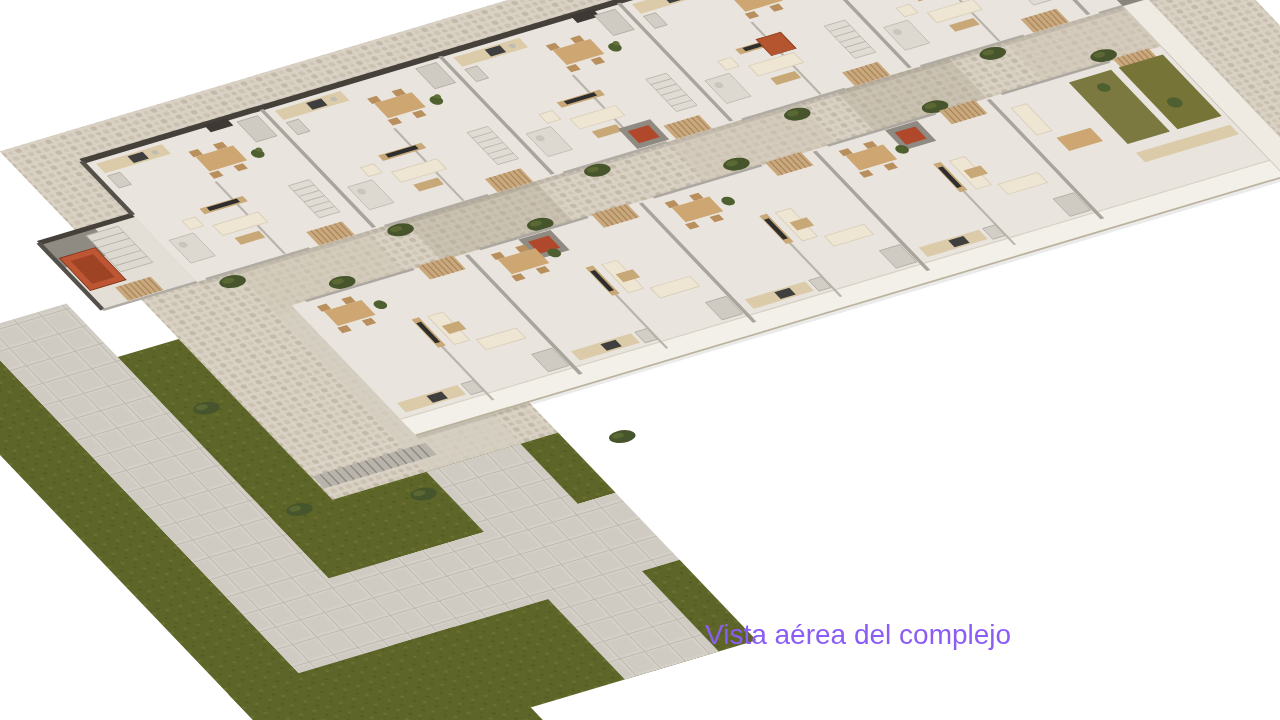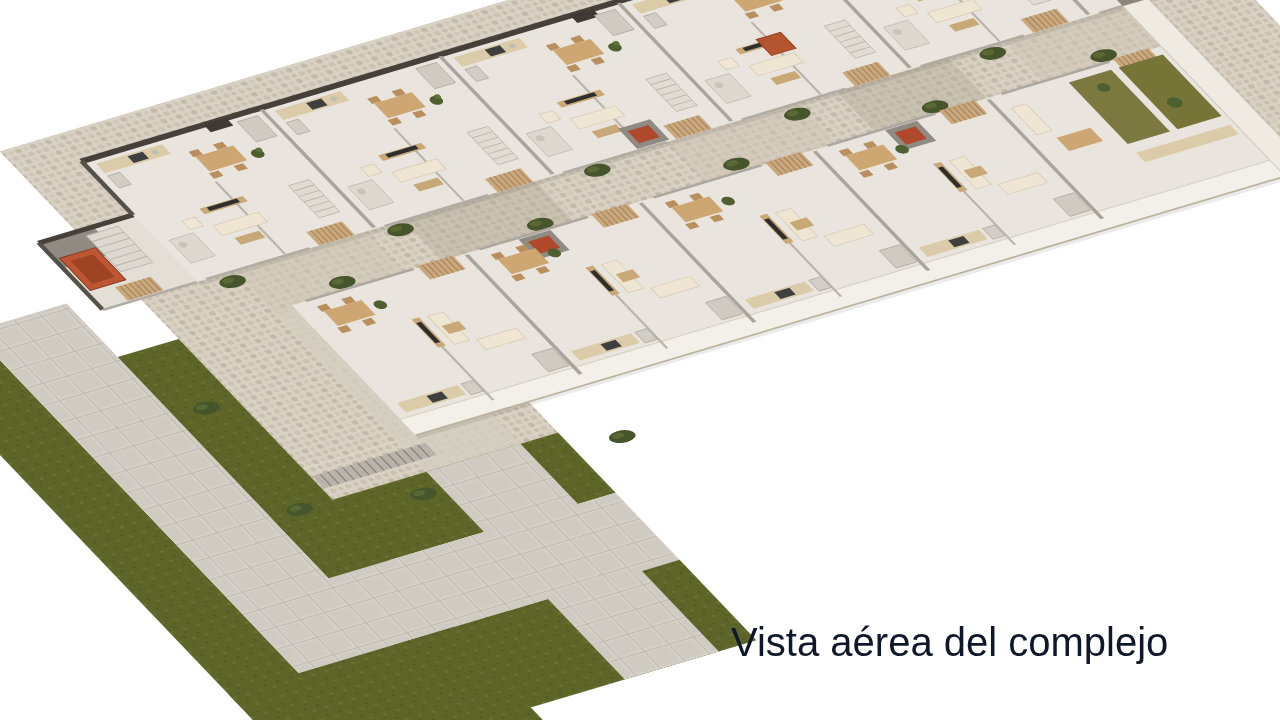--- a/index.html
+++ b/index.html
@@ -1,21 +1,21 @@
 <!DOCTYPE html>
 <html><head>
 <meta charset="utf-8">
 <style>
   html,body{margin:0;padding:0;background:#ffffff;}
   .stage{position:relative;width:1280px;height:720px;overflow:hidden;background:#ffffff;
          font-family:"Liberation Sans",sans-serif;}
   .render{position:absolute;left:0;top:0;}
-  .caption{position:absolute;left:731px;top:620px;width:520px;
-           font-size:40px;line-height:1.1;font-weight:400;letter-spacing:0px;
-           color:#0f172a;white-space:nowrap;}
+  .caption{position:absolute;left:705px;top:620px;width:520px;
+           font-size:28px;line-height:1.1;font-weight:400;letter-spacing:0px;
+           color:#8b5cf6;white-space:nowrap;}
   svg *{vector-effect:none;}
 </style>
 </head>
 <body>
 
 <div class="stage">
 
   <svg class="render" width="1280" height="720" viewBox="0 0 1280 720" role="img" aria-label="Vista aérea 3D del complejo residencial: hileras de departamentos amueblados en corte, andadores empedrados, franjas de césped, celosías de madera y muro perimetral blanco">
 
     <defs>

